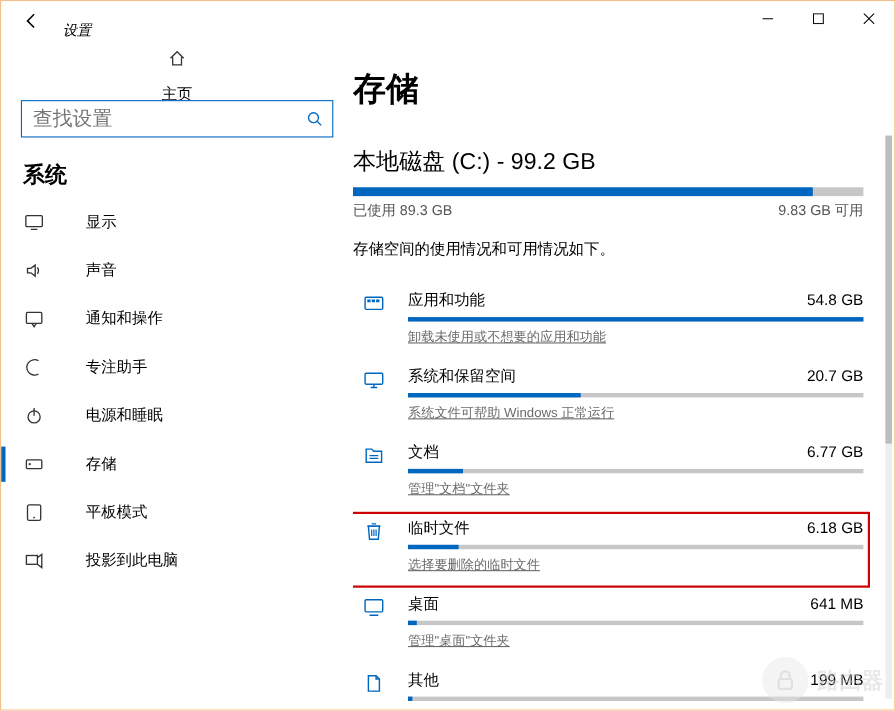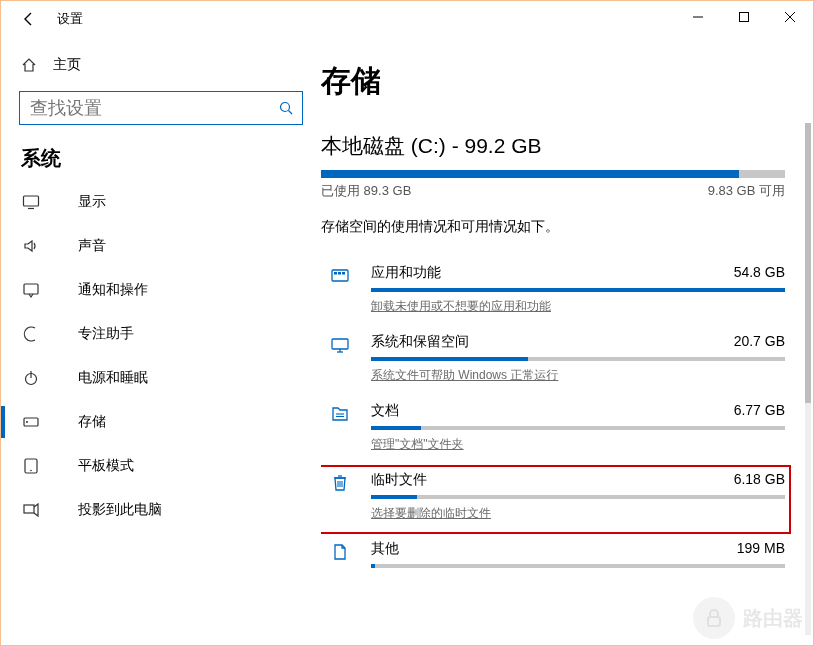--- a/index.html
+++ b/index.html
@@ -11,23 +11,24 @@
     width: 814px;
     height: 646px;
     overflow: hidden;
     border: 1px solid #f5c08e;
     display: flex;
     flex-direction: column;
   }
   .titlebar {
     height: 36px;
     display: flex;
-    align-items: center;
+    align-items: flex-end;
     padding: 0 0 0 8px;
     position: relative;
+    font-style: italic;
   }
   .titlebar .back {
     width: 40px; height: 36px;
     display: flex; align-items: center; justify-content: center;
     cursor: pointer;
   }
   .titlebar .app-title {
     margin-left: 8px;
     font-size: 13px;
   }
@@ -53,20 +54,21 @@
     flex-direction: column;
     border-right: none;
     overflow: hidden;
   }
   .sidebar .home-row {
     display: flex; align-items: center;
     height: 40px;
     padding: 0 20px;
     gap: 16px;
     cursor: pointer;
+    flex-direction: column;
   }
   .sidebar .search-wrap {
     margin: 6px 18px 10px 18px;
   }
   .sidebar input.search {
     width: 100%;
     height: 34px;
     border: 1px solid #0067c0;
     padding: 0 32px 0 10px;
     font-size: 18px;
@@ -436,20 +438,38 @@
               </div>
               <div class="cat-bar">
                 <div class="fill" style="width:11%"></div>
               </div>
               <div class="cat-sub">选择要删除的临时文件</div>
             </div>
           </div>
           <div class="cat">
             <div class="cicon">
               <svg width="20" height="20" viewBox="0 0 20 20">
+                <rect x="2" y="3" width="16" height="11" rx="1" stroke="#0067c0" fill="none" stroke-width="1.3"></rect>
+                <line x1="6" y1="17" x2="14" y2="17" stroke="#0067c0" stroke-width="1.3"></line>
+              </svg>
+            </div>
+            <div class="cbody">
+              <div class="cat-head">
+                <span>桌面</span>
+                <span>641 MB</span>
+              </div>
+              <div class="cat-bar">
+                <div class="fill" style="width:2%"></div>
+              </div>
+              <div class="cat-sub">管理"桌面"文件夹</div>
+            </div>
+          </div>
+          <div class="cat">
+            <div class="cicon">
+              <svg width="20" height="20" viewBox="0 0 20 20">
                 <path d="M5 3 H12 L15 6 V17 H5 Z" stroke="#0067c0" fill="none" stroke-width="1.3"></path>
                 <path d="M12 3 V6 H15" stroke="#0067c0" fill="none" stroke-width="1.3"></path>
               </svg>
             </div>
             <div class="cbody">
               <div class="cat-head">
                 <span>其他</span>
                 <span>199 MB</span>
               </div>
               <div class="cat-bar">

